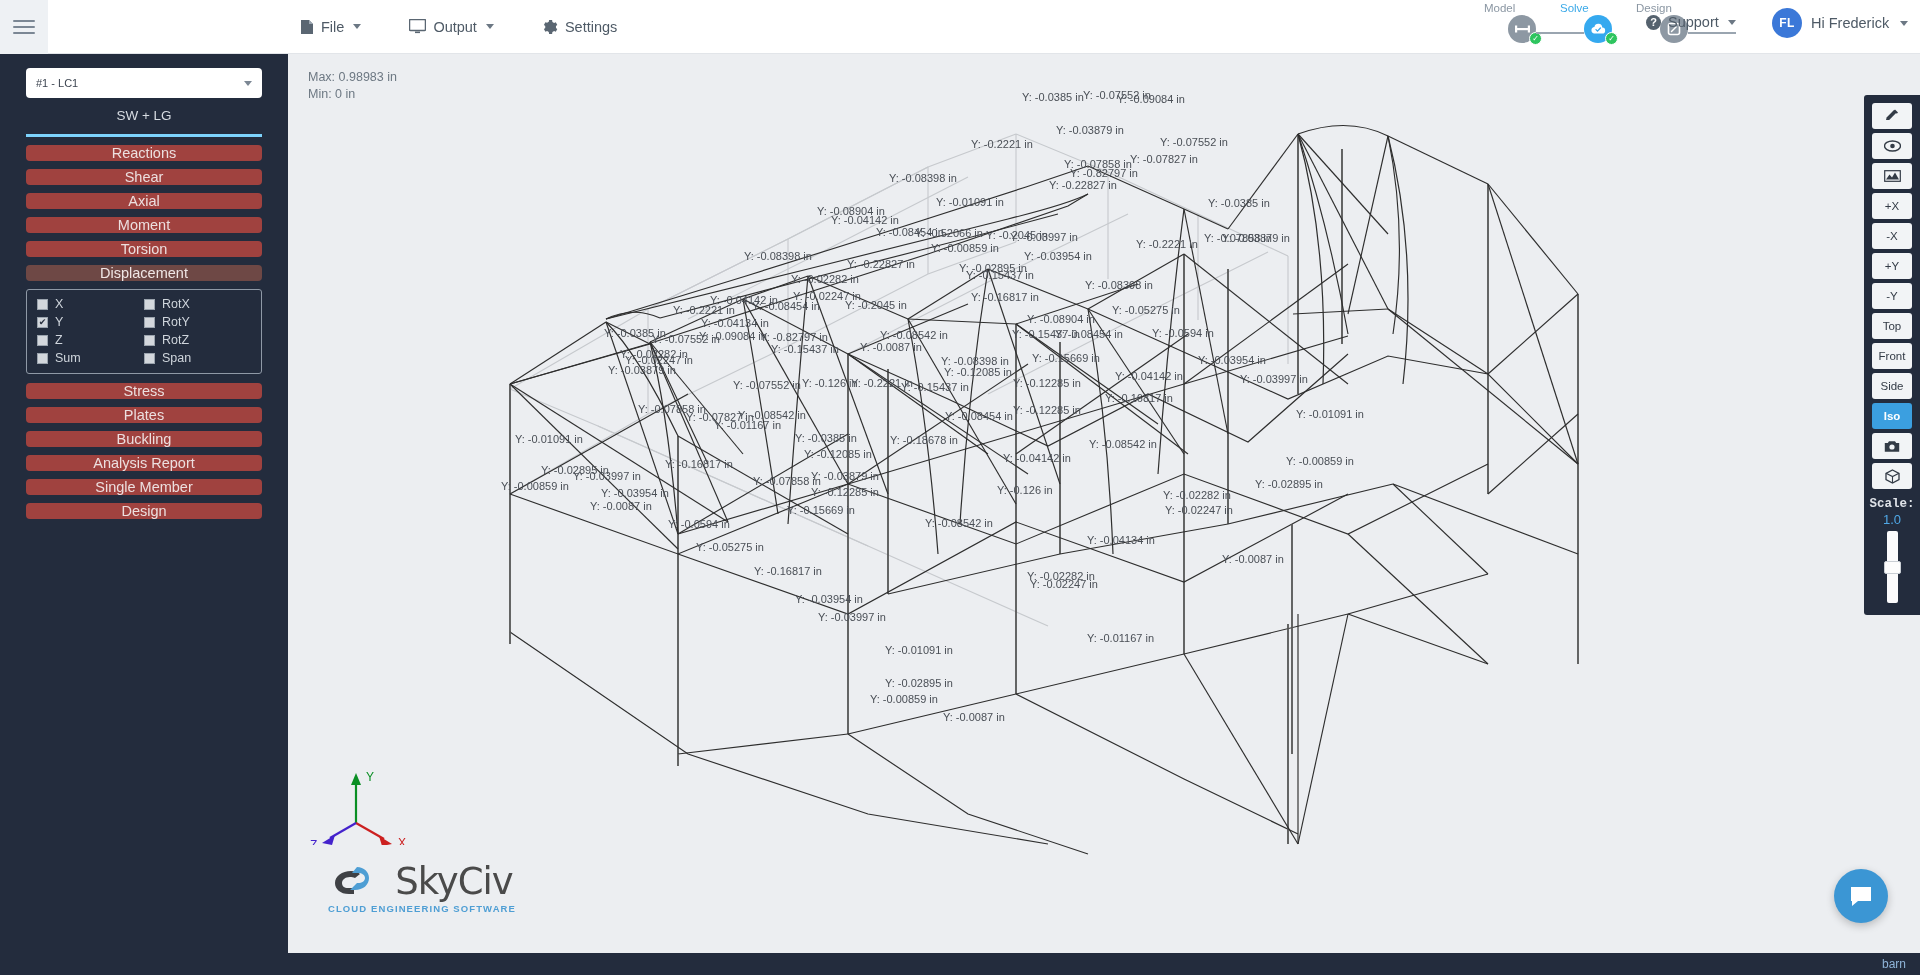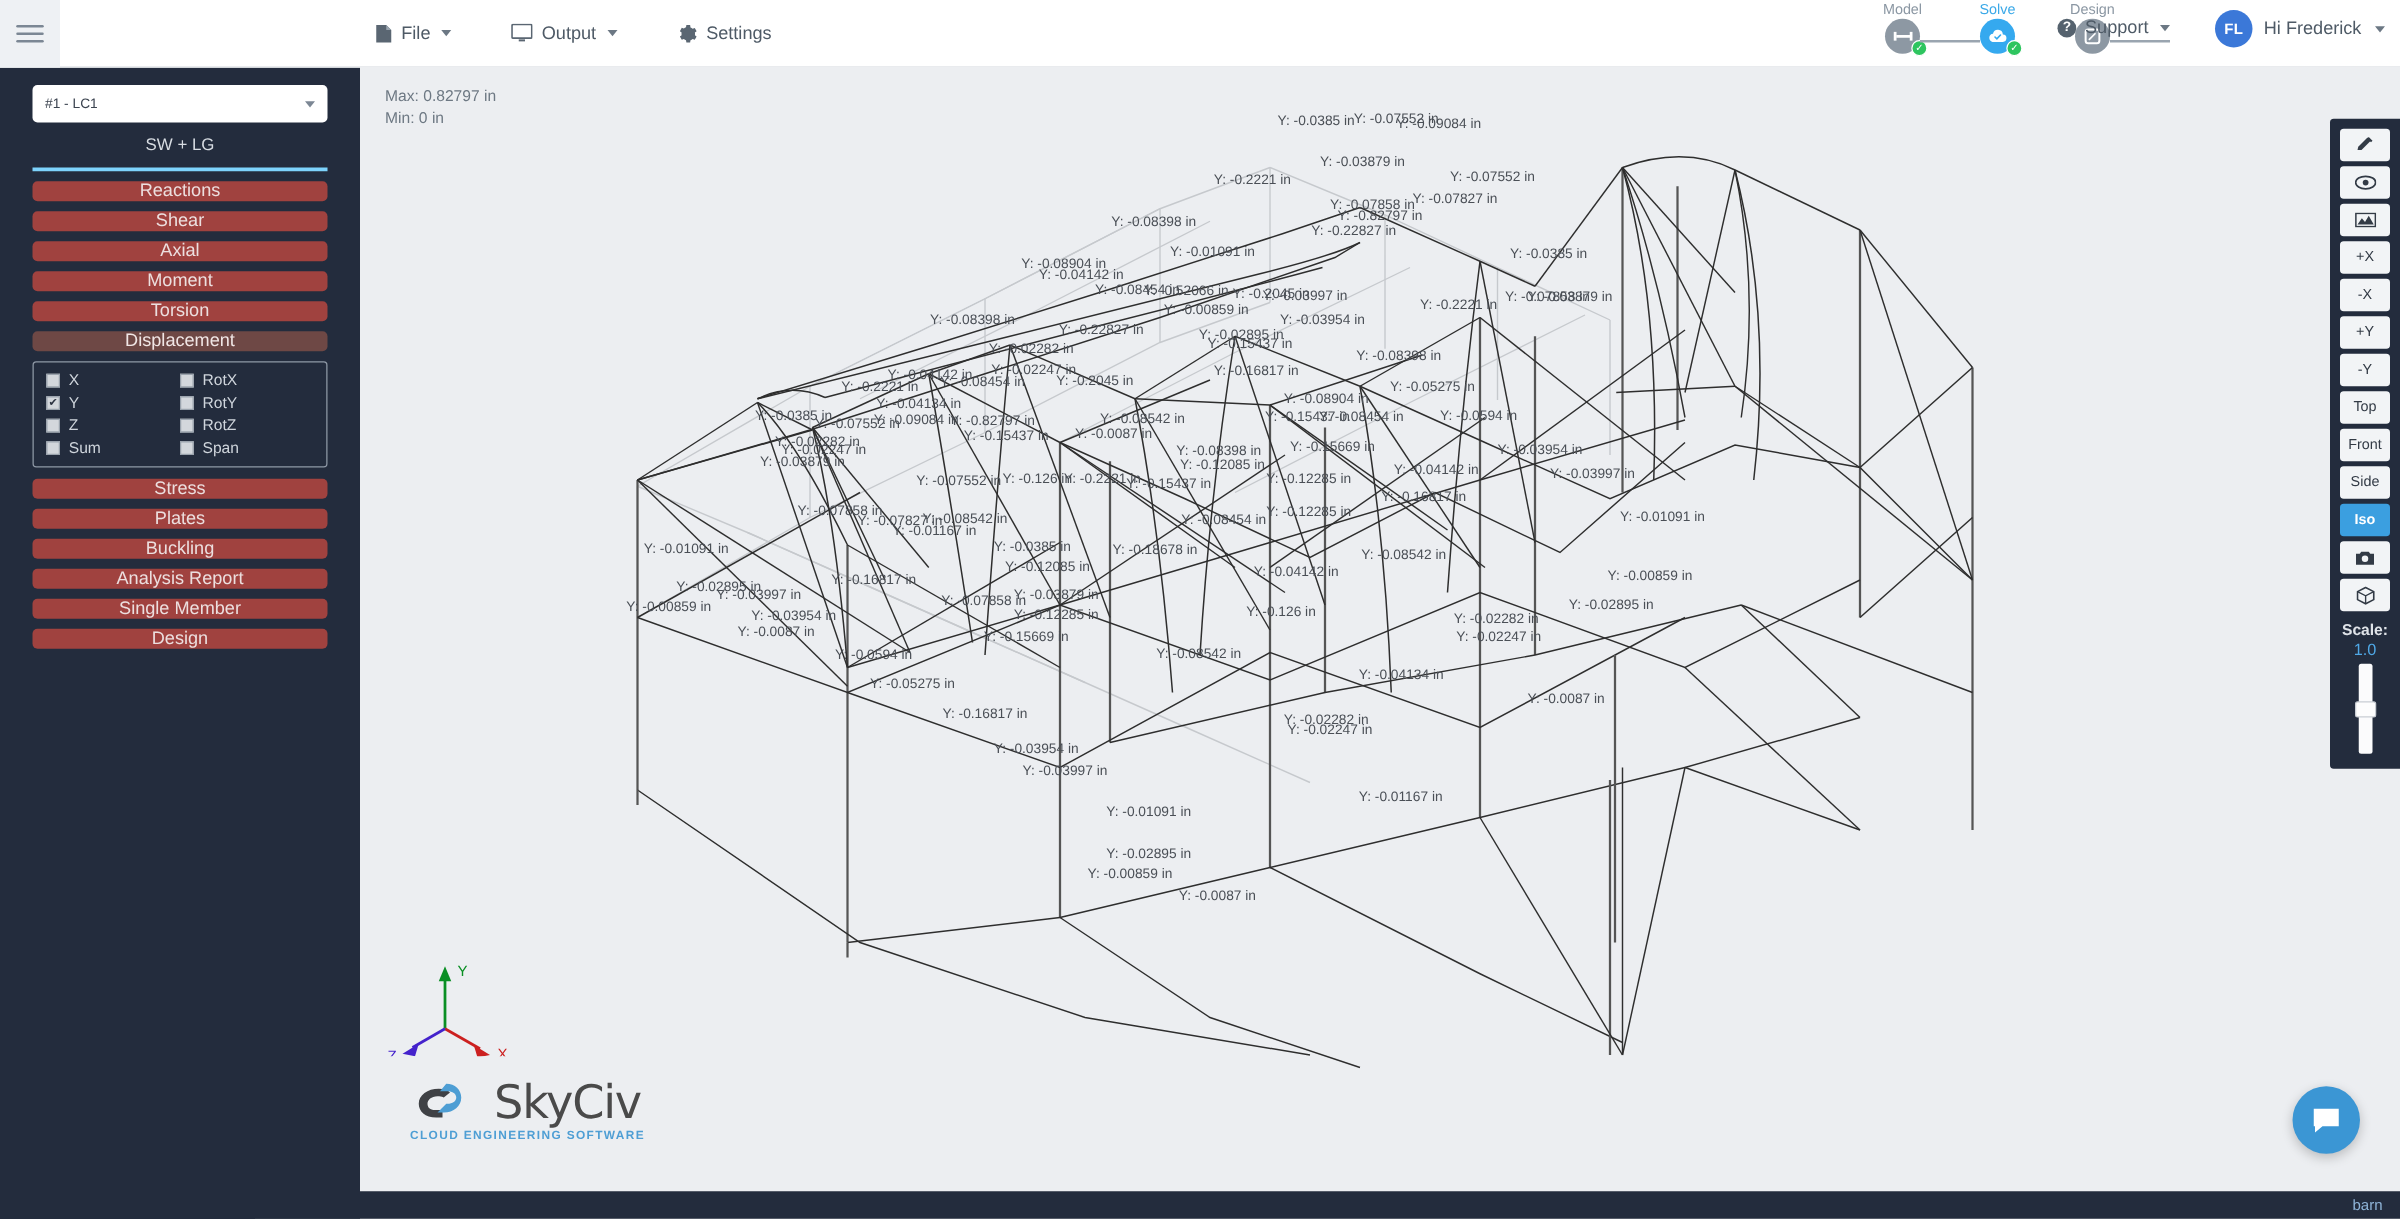--- a/index.html
+++ b/index.html
@@ -45,21 +45,21 @@
     border-right: 4.5px solid transparent;
     border-top: 5px solid #6c7884;
     margin-left: 2px;
   }
 
   
   #stages {
     position: absolute; left: 1484px; top: 2px;
     display: flex; align-items: flex-start;
   }
-  .stage { width: 76px; text-align: center; position: relative; }
+  .stage { width: 76px; position: relative; }
   .stage-label { font-size: 11.5px; color: #8b97a3; margin-bottom: 1px; }
   .stage.active .stage-label { color: #3ba9e8; }
   .stage-circle {
     width: 28px; height: 28px; border-radius: 50%;
     background: #8d98a3; margin: 0 auto;
     display: flex; align-items: center; justify-content: center;
     position: relative; color:#fff;
   }
   .stage.active .stage-circle { background: #35a9ef; }
   .stage-check {
@@ -210,21 +210,21 @@
   .vt-btn {
     width: 40px; height: 26px; margin-bottom: 4px;
     background: #f2f4f6; border-radius: 3px;
     display: flex; align-items: center; justify-content: center;
     font-size: 11.5px; color: #333b46; cursor: pointer;
     user-select: none;
   }
   .vt-btn.active { background: #3b9fe0; color: #fff; font-weight: bold; }
   #scale-title {
     font-size: 12.5px; color: #dfe3e8; font-weight: bold;
-    margin-top: 4px; line-height: 1.2;
+    margin-top: 4px; line-height: 1.2; font-family: Liberation Mono, monospace;
   }
   #scale-value { font-size: 13px; color: #4fa8e6; margin-bottom: 4px; }
   #scale-slider {
     width: 11px; height: 72px; background: #fbfbfc;
     border-radius: 2px; position: relative; cursor: pointer;
   }
   #scale-thumb {
     position: absolute; left: -3px; top: 30px;
     width: 17px; height: 13px; background: #fdfdfd;
     border: 1px solid #c9ced4; border-radius: 2px;
@@ -413,21 +413,21 @@
       </div>
     <div class="res-btn">
         <span>Design</span>
       </div>
   </div>
 </div>
 
 <div id="viewport">
 
   <div id="minmax">
-    <div>Max: 0.82797 in</div>
+    <div>Max: 0.98983 in</div>
     <div>Min: 0 in</div>
   </div>
 
   <svg id="model-svg" width="1632" height="921">
     <defs>
       <style>
         .mem { stroke:#2e2e2e; stroke-width:1.15; fill:none; }
         .undef { stroke:#c6c9cd; stroke-width:1.1; fill:none; }
         .col { stroke:#555; stroke-width:1.8; fill:none; }
         .defl { stroke:#2e2e2e; stroke-width:1.2; fill:none; }

